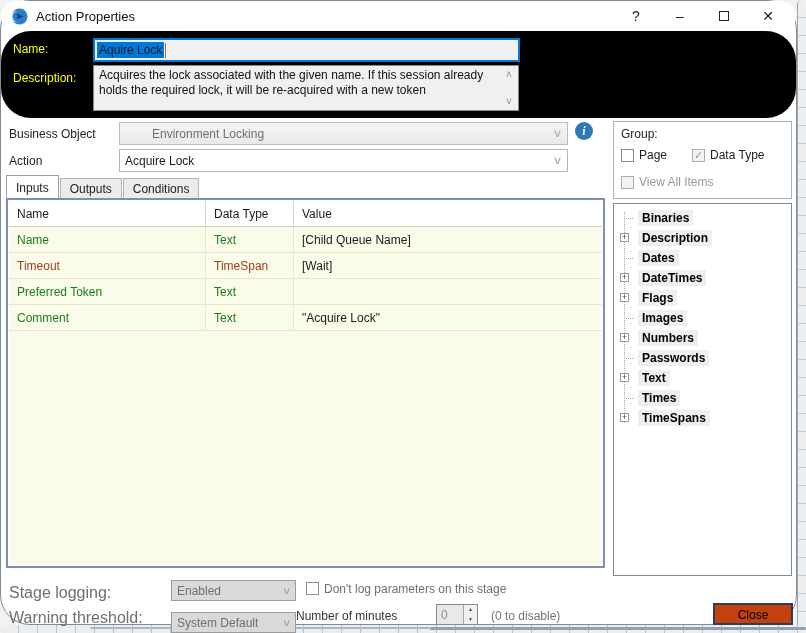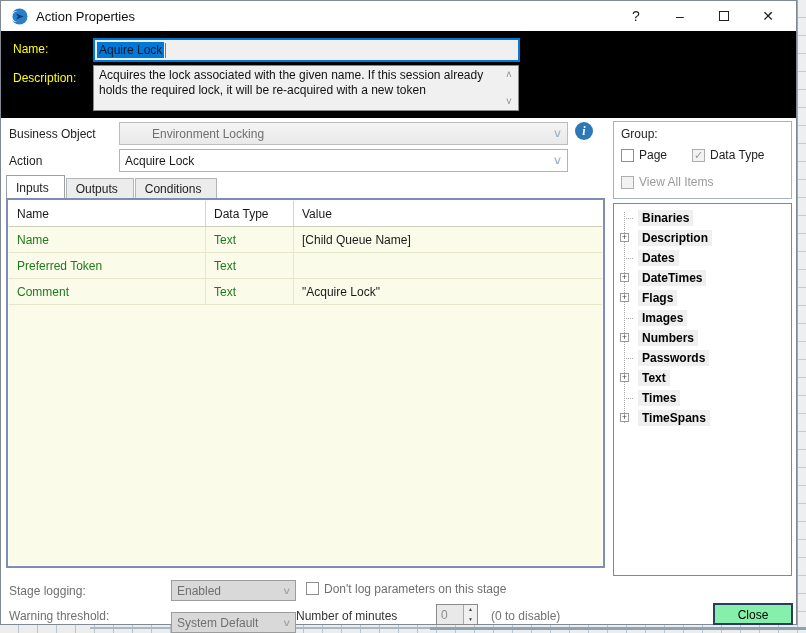--- a/index.html
+++ b/index.html
@@ -1,18 +1,18 @@
 <!DOCTYPE html>
 <html><head>
 <meta charset="utf-8">
 <style>
   * { margin:0; padding:0; box-sizing:border-box; }
   html,body { width:806px; height:633px; overflow:hidden; background:#f0f2f4;
               font-family:"Liberation Sans", sans-serif; font-size:12px; color:#1a1a1a; }
-  .abs { position:absolute; }
+  .abs { position:absolute;border-radius:30px; }
 
   
   #bg-right { left:797px; top:0; width:9px; height:633px;
     background:repeating-linear-gradient(#edeff1 0 17px, #c3cbd3 17px 18px);
     border-left:1px solid #9aa7b2; }
   #bg-bottom { left:0; top:625px; width:806px; height:8px;
     background:repeating-linear-gradient(90deg, #ebedef 0 18px, #b9c4cd 18px 19px); }
   #bg-band-dark { left:430px; top:627px; width:376px; height:3px; background:#8fa3b3; }
   #bg-band-mid { left:90px; top:627px; width:340px; height:2px; background:#aab8c4; }
   #bg-cliptext { left:190px; top:626px; width:120px; height:7px; overflow:hidden;
@@ -50,21 +50,21 @@
   .combo { position:absolute; left:118px; width:449px; height:23px; border:1px solid #b3b3b3;
     display:flex; align-items:center; padding-left:5px; background:#fff; }
   .combo .chev { position:absolute; right:6px; color:#9fb4c7; font-size:12px; font-weight:bold; }
   .combo.disabled { background:linear-gradient(#f4f4f4,#e9e9e9); color:#6f6f6f; border-color:#bcbcbc;padding-left:32px; }
   #info-icon { position:absolute; left:574px; top:121px; width:18px; height:18px; border-radius:50%;
     background:#2e78b8; color:#fff; font-weight:bold; font-size:12px; text-align:center;
     line-height:18px; font-family:"Liberation Serif", serif; font-style:italic; }
 
   
   #tabs { position:absolute; left:5px; top:175px; height:22px; display:flex; align-items:flex-end; z-index:3; }
-  .tab { border:1px solid #b5b5b5; border-bottom:none; background:#ececec; padding:3px 15px 3px 9px;
+  .tab { border:1px solid #b5b5b5; border-bottom:none; background:#ececec; padding:3px 9px 3px 9px;
     height:20px; font-size:12px; color:#222; margin-right:1px; }
   .tab.active { background:#ffffff; height:23px; padding-top:5px; border-color:#9aa0a6; }
 
   
   #grid { position:absolute; left:5px; top:197px; width:599px; height:370px;
     background:#fbfbe9; border:2px solid #7e8db4; box-shadow:inset 0 0 0 1px #ffffff; overflow:hidden; }
   .grid-inner { position:absolute; left:1px; top:1px; right:1px; bottom:1px; }
   .g-row { display:flex; height:26px; border-bottom:1px solid #e6e6c9; }
   .g-row.header { background:#ffffff; border-bottom:1px solid #cfcfb8; }
   .g-cell { padding:6px 0 0 8px; font-size:12px; overflow:hidden; white-space:nowrap; }
@@ -93,33 +93,33 @@
   #tree-vline { position:absolute; left:10px; top:8px; width:1px; height:212px;
     background-image:repeating-linear-gradient(#a8a8a8 0 1px, transparent 1px 2px); }
   .tree-row { position:relative; height:20px; display:flex; align-items:center; }
   .tree-stub { position:absolute; left:10px; top:10px; width:10px; height:1px;
     background-image:repeating-linear-gradient(90deg,#a8a8a8 0 1px, transparent 1px 2px); }
   .plusbox { position:absolute; left:6px; top:5px; width:9px; height:9px; border:1px solid #9a9a9a;
     background:#fff; font-size:9px; line-height:7px; text-align:center; color:#444; z-index:2; }
   .tree-label { margin-left:24px; font-weight:bold; background:#efefef; padding:1px 4px; color:#000; }
 
   
-  .foot-label { position:absolute; left:8px; color:#6f6f6f; font-size:12px; }
+  .foot-label { position:absolute; left:8px; color:#6f6f6f; font-size:16px; }
   .foot-combo { position:absolute; left:170px; width:125px; height:21px; background:#d9d9d9;
     border:1px solid #9c9c9c; color:#707070; display:flex; align-items:center; padding-left:5px; }
   .foot-combo .chev { position:absolute; right:5px; color:#9aa6b0; font-size:11px; font-weight:bold; }
   #dontlog-row { position:absolute; left:305px; top:581px; display:flex; align-items:flex-start; gap:5px; }
   #numminutes-label { position:absolute; left:295px; top:608px; color:#333; }
   #spinner { position:absolute; left:435px; top:603px; width:42px; height:21px; border:1px solid #8a8a8a;
     display:flex; background:#e9e9e9; }
   #spin-val { flex:1; color:#8a8a8a; padding:3px 0 0 4px; }
   #spin-btns { width:14px; border-left:1px solid #a8a8a8; display:flex; flex-direction:column; background:#f0f0f0; }
   .spin-b { flex:1; font-size:5px; color:#444; text-align:center; line-height:9px; }
   #disable-hint { position:absolute; left:490px; top:608px; color:#737373; }
-  #close-btn { position:absolute; left:712px; top:602px; width:80px; height:22px; background:#86efac;
+  #close-btn { position:absolute; left:712px; top:602px; width:80px; height:22px; background:#c2410c;
     border:2px solid #2c3c5c; text-align:center; padding-top:3px; font-size:12px; color:#000; }
 </style>
 </head>
 <body>
 
 <div id="bg-right" class="abs"></div>
 <div id="bg-bottom" class="abs"></div>
 <div id="bg-band-mid" class="abs"></div>
 <div id="bg-band-dark" class="abs"></div>
 <div id="bg-cliptext" class="abs">directions to queue</div>
@@ -183,20 +183,25 @@
           <div class="g-cell c-name">Name</div>
           <div class="g-cell c-type">Data Type</div>
           <div class="g-cell c-value">Value</div>
         </div>
         <div class="g-row">
           <div class="g-cell c-name t-green">Name</div>
           <div class="g-cell c-type t-green">Text</div>
           <div class="g-cell c-value t-black">[Child Queue Name]</div>
         </div>
         <div class="g-row">
+          <div class="g-cell c-name t-maroon">Timeout</div>
+          <div class="g-cell c-type t-maroon">TimeSpan</div>
+          <div class="g-cell c-value t-black">[Wait]</div>
+        </div>
+        <div class="g-row">
           <div class="g-cell c-name t-green">Preferred Token</div>
           <div class="g-cell c-type t-green">Text</div>
           <div class="g-cell c-value t-black"></div>
         </div>
         <div class="g-row">
           <div class="g-cell c-name t-green">Comment</div>
           <div class="g-cell c-type t-green">Text</div>
           <div class="g-cell c-value t-black">"Acquire Lock"</div>
         </div>
       </div>

